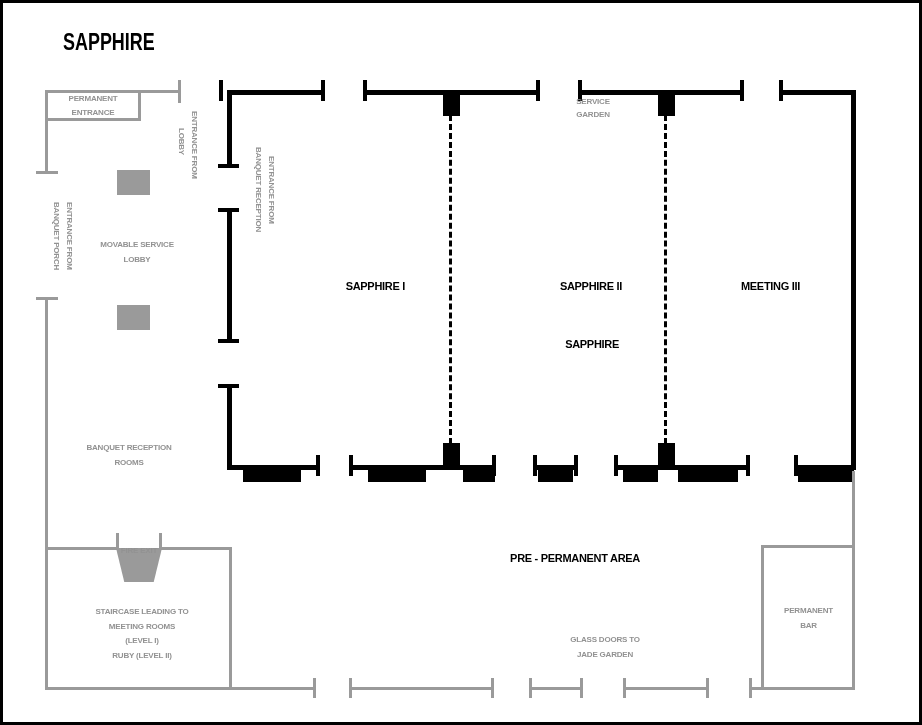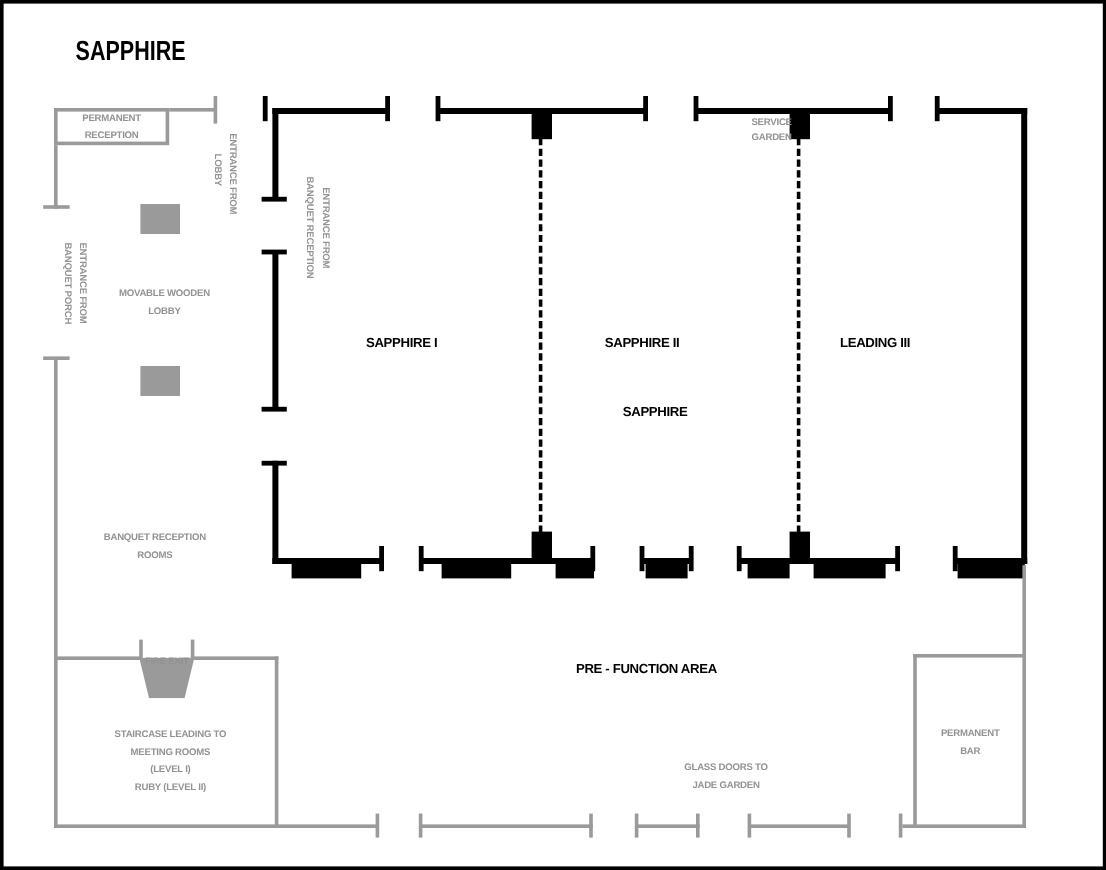--- a/index.html
+++ b/index.html
@@ -10,21 +10,21 @@
   }
   .blk{position:absolute;background:#000000;}
   .gry{position:absolute;background:#9a9a9a;}
   .lbl{
     position:absolute;color:#929292;font-weight:bold;font-size:8px;
     line-height:15px;text-align:center;letter-spacing:-0.2px;white-space:nowrap;
   }
   .lbl div{white-space:nowrap;}
   .blbl{
     position:absolute;color:#000;font-weight:bold;font-size:11px;
-    letter-spacing:-0.3px;white-space:nowrap;text-align:left;
+    letter-spacing:-0.3px;white-space:nowrap;text-align:right;
   }
   .vlbl{
     position:absolute;color:#929292;font-weight:bold;font-size:8px;
     writing-mode:vertical-rl;text-align:center;line-height:13px;
     letter-spacing:-0.2px;white-space:nowrap;
   }
   .title{
     position:absolute;left:60px;top:26px;color:#000;font-weight:bold;
     font-size:23px;letter-spacing:0;transform:scaleX(0.78);transform-origin:left top;
     white-space:nowrap;
@@ -137,52 +137,52 @@
 
     <div class="gry" style="left:849px;top:468px;width:3px;height:219px"></div>
     <div class="gry" style="left:758px;top:542px;width:94px;height:3px"></div>
     <div class="gry" style="left:758px;top:542px;width:3px;height:143px"></div>
 
     <div class="gry" style="left:114px;top:167px;width:33px;height:25px"></div>
     <div class="gry" style="left:114px;top:302px;width:33px;height:25px"></div>
   </div>
 
   <div class="blbl" style="left:302px;top:277px;width:100px">SAPPHIRE I</div>
-  <div class="blbl" style="left:501px;top:277px;width:100px">SAPPHIRE II</div>
-  <div class="blbl" style="left:697px;top:277px;width:100px">LEADING III</div>
+  <div class="blbl" style="left:519px;top:277px;width:100px">SAPPHIRE II</div>
+  <div class="blbl" style="left:697px;top:277px;width:100px">MEETING III</div>
   <div class="blbl" style="left:516px;top:335px;width:100px">SAPPHIRE</div>
-  <div class="blbl" style="left:477px;top:549px;width:160px">PRE - FUNCTION AREA</div>
+  <div class="blbl" style="left:477px;top:549px;width:160px">PRE - PERMANENT AREA</div>
 
   <div class="lbl" style="left:42px;top:89px;width:96px;line-height:14px">
     <div>PERMANENT</div>
-    <div>RECEPTION</div>
+    <div>ENTRANCE</div>
   </div>
 
   <div class="vlbl" style="left:172px;top:108px;height:62px">
     <div>ENTRANCE FROM</div>
     <div>LOBBY</div>
   </div>
 
   <div class="vlbl" style="left:249px;top:139px;height:96px">
     <div>ENTRANCE FROM</div>
     <div>BANQUET RECEPTION</div>
   </div>
 
   <div class="vlbl" style="left:47px;top:192px;height:82px">
     <div>ENTRANCE FROM</div>
     <div>BANQUET PORCH</div>
   </div>
 
-  <div class="lbl" style="left:610px;top:92px;width:60px;line-height:13px">
+  <div class="lbl" style="left:560px;top:92px;width:60px;line-height:13px">
     <div>SERVICE</div>
     <div>GARDEN</div>
   </div>
 
   <div class="lbl" style="left:74px;top:234px;width:120px">
-    <div>MOVABLE WOODEN</div>
+    <div>MOVABLE SERVICE</div>
     <div>LOBBY</div>
   </div>
 
   <div class="lbl" style="left:66px;top:437px;width:120px">
     <div>BANQUET RECEPTION</div>
     <div>ROOMS</div>
   </div>
 
   <div class="lbl" style="left:86px;top:540px;width:100px">FIRE EXIT</div>
 

